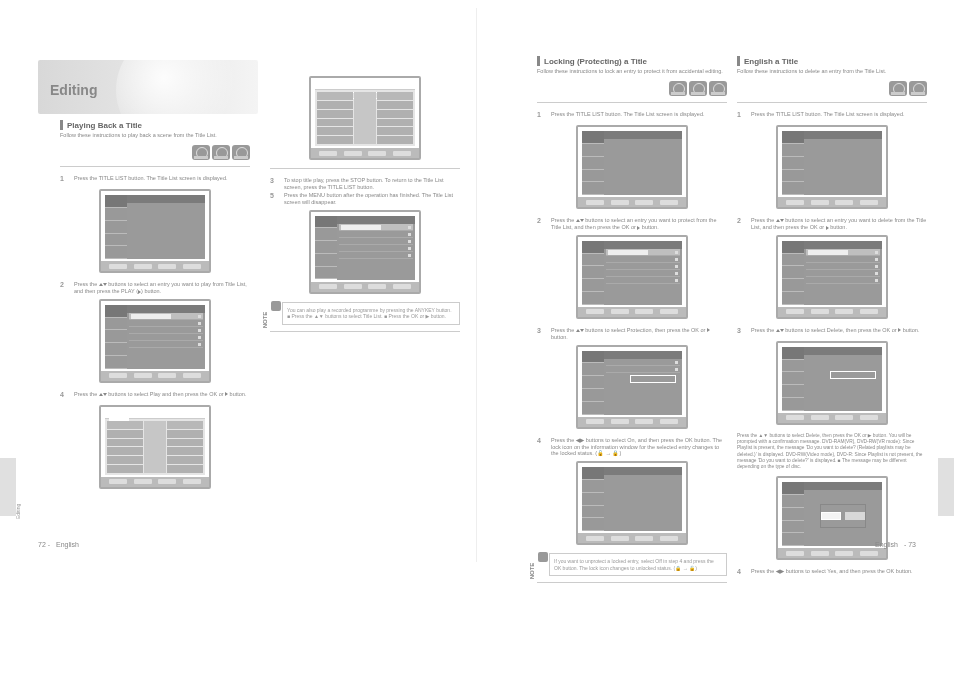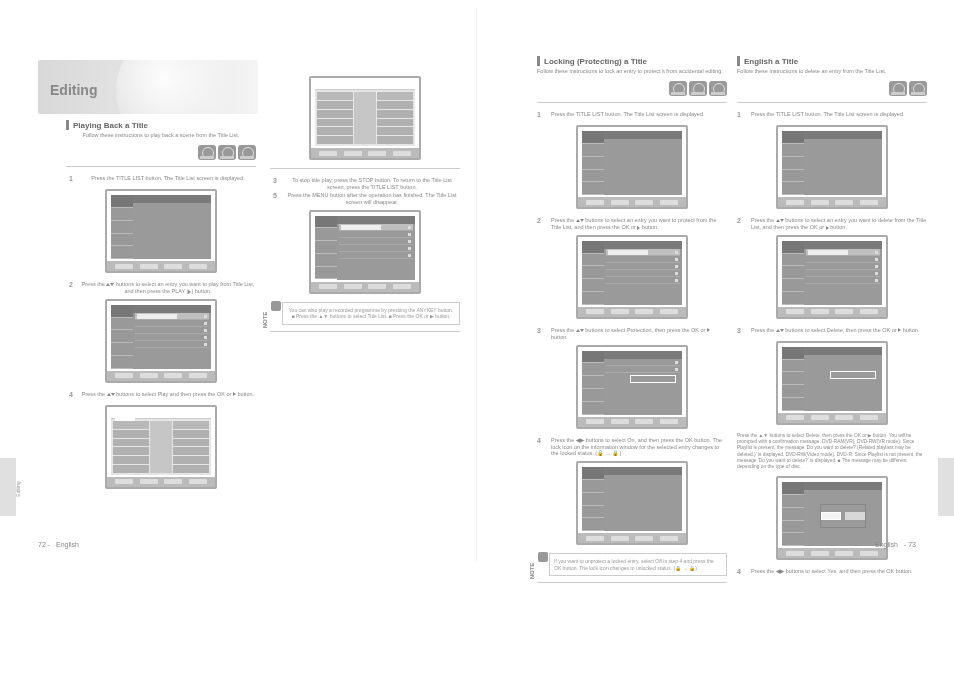--- a/index.html
+++ b/index.html
@@ -1,31 +1,31 @@
 <!DOCTYPE html>
 <html><head>
 <meta charset="utf-8">
 <style>
   * { box-sizing: border-box; margin: 0; padding: 0; }
   body { width: 954px; height: 675px; font-family: Arial, sans-serif; font-size: 6px; background: #fff; color: #333; position: relative; overflow: hidden; }
 
   .page { position: absolute; top: 0; width: 477px; height: 554px; margin-top: 8px; }
-  .page-left { left: 0; border-right: 1px solid #eee; text-align: center; }
+  .page-left { left: 0; border-right: 1px solid #eee; }
   .page-right { right: 0; }
 
   .side-tab { position: absolute; left: 0; width: 16px; height: 58px; background: #e0e0e0; top: 450px; }
   .side-tab-text { transform: rotate(-90deg); transform-origin: center; font-size: 5px; white-space: nowrap; position: relative; top: 28px; left: -12px; width: 60px; color: #999; }
   .side-tab-right { position: absolute; right: 0; width: 16px; height: 58px; background: #e0e0e0; top: 450px; }
 
   .header-banner { position: absolute; left: 38px; top: 52px; width: 220px; height: 54px; background: linear-gradient(90deg, #d8d8d8 0%, #e8e8e8 60%, #f4f4f4 100%); border-radius: 2px; overflow: hidden; }
   .header-banner::before { content:''; position:absolute; right:22px; top:-30px; width:120px; height:120px; border-radius:50%; background: radial-gradient(circle at 40% 40%, rgba(255,255,255,0.9), rgba(255,255,255,0) 70%); }
   .header-title { position: absolute; left: 12px; top: 22px; font-size: 14px; font-weight: bold; color: #888; }
 
   .col { position: absolute; width: 190px; }
-  .col-l1 { left: 66px; top: 112px; }
+  .col-l1 { left: 60px; top: 112px; }
   .col-l2 { left: 270px; top: 64px; }
   .col-r1 { left: 60px; top: 48px; }
   .col-r2 { left: 260px; top: 48px; }
 
   .section-title { display: flex; align-items: center; gap: 4px; margin-bottom: 2px; }
   .section-bar { width: 3px; height: 10px; background: #888; }
   .section-title-text { font-size: 8px; font-weight: bold; color: #666; }
   .body-text { font-size: 5.5px; color: #888; line-height: 1.3; margin: 2px 0 6px 0; }
   .disc-badges { display: flex; gap: 2px; justify-content: flex-end; margin: 4px 0 6px 0; }
   .disc-badge { width: 18px; height: 15px; background: #999; border-radius: 3px; position: relative; }

